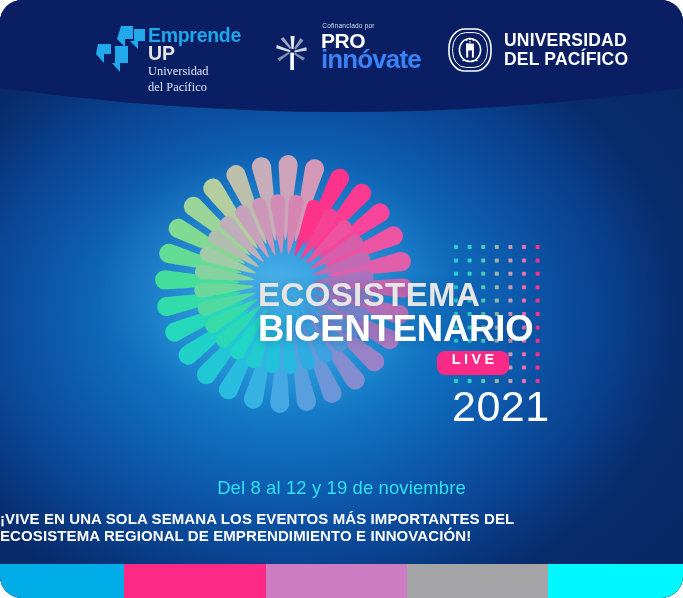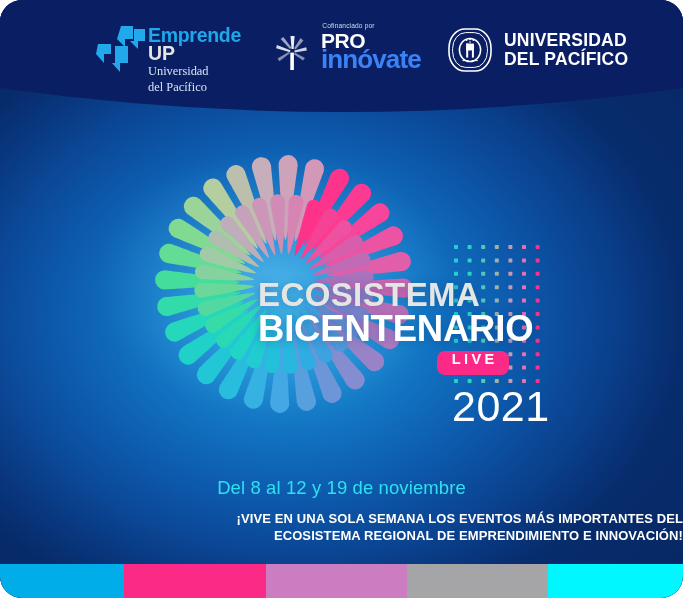--- a/index.html
+++ b/index.html
@@ -236,24 +236,24 @@
     font-weight: normal;
     color: #2fe0ee;
     letter-spacing: 0.1px;
   }
 
   
   .tagline {
     position: absolute;
     left: 0; top: 510px;
     width: 683px;
-    text-align: right;
+    text-align: left;
     z-index: 4;
     color: #ffffff;
-    font-size: 13px;
+    font-size: 15px;
     font-weight: bold;
     line-height: 17px;
     letter-spacing: 0.1px;
   }
   .tagline .ln { display: block; }
 
   
   .colorbar {
     position: absolute;
     left: 0; bottom: 0;

